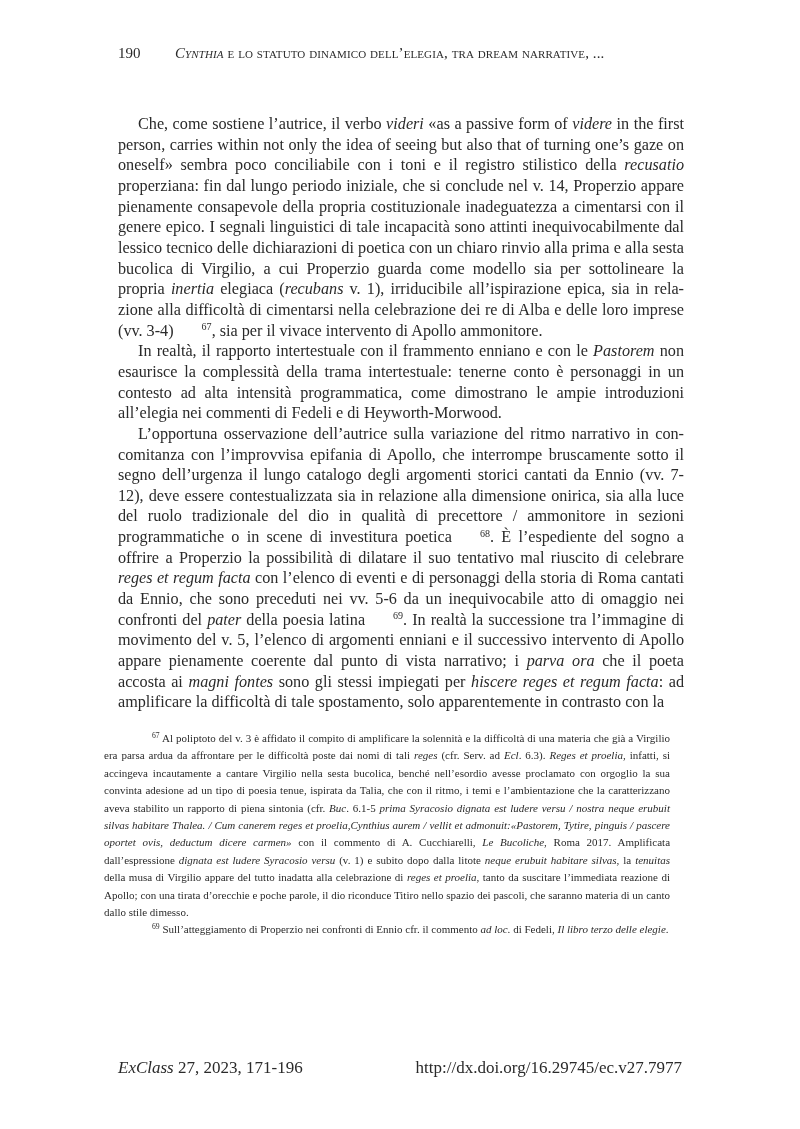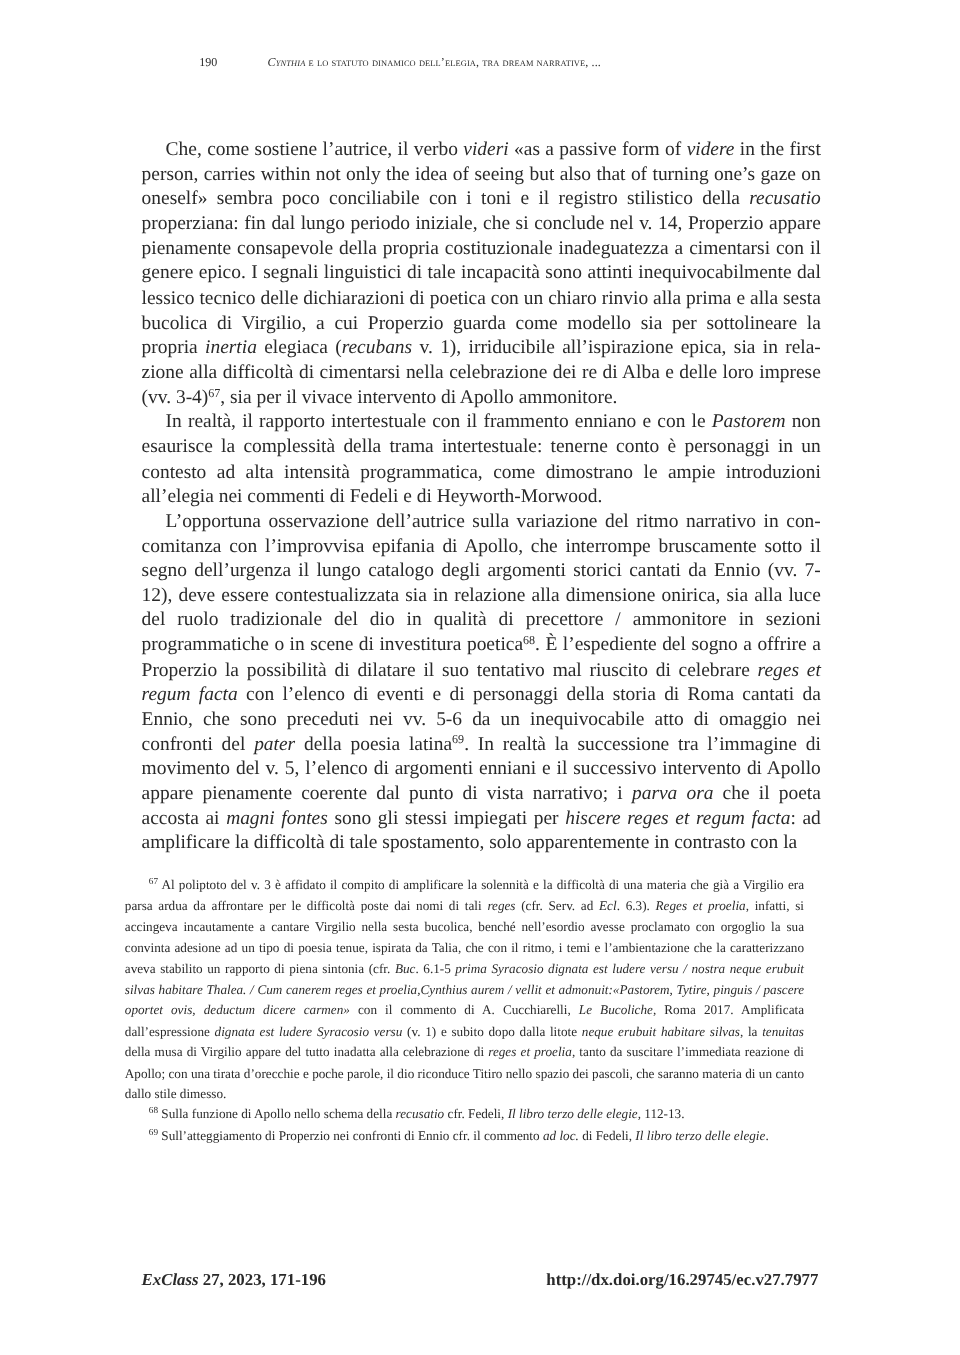--- a/index.html
+++ b/index.html
@@ -1,49 +1,48 @@
 <!DOCTYPE html>
 <html><head>
 <meta charset="utf-8">
 <style>
   html, body { margin: 0; padding: 0; background: #ffffff; }
   body { width: 800px; height: 1129px; position: relative; overflow: hidden;
          font-family: "Liberation Serif", "DejaVu Serif", serif; color: #2a2a2a; }
   .running-head { position: absolute; top: 44px; left: 118px; width: 570px;
-                  font-size: 10px; line-height: 18px; white-space: nowrap; margin-left: 48px; }
+                  font-size: 15px; line-height: 18px; white-space: nowrap; }
   .running-head .pageno { display: inline-block; width: 57px; }
   .running-head .title { font-variant: small-caps; letter-spacing: 0.1px; }
   .body-text { position: absolute; top: 114px; left: 118px; width: 566px;
                font-size: 16.2px; line-height: 20.65px; text-align: justify;
                hyphens: manual; }
   .body-text p { margin: 0; text-indent: 20px; }
   .footnotes { position: absolute; top: 730px; left: 104px; width: 566px;
                font-size: 11px; line-height: 17.4px; text-align: justify; }
   .footnotes p { margin: 0; text-indent: 20px; }
-  sup { font-size: 0.62em; line-height: 0; vertical-align: 0.55em; }
+  sup { font-size: 0.62em; line-height: 0; vertical-align: 0.55em; margin-left: 28px; }
   .footnotes sup { font-size: 0.7em; }
   i { font-style: italic; }
   .footer { position: absolute; top: 1060px; left: 118px; width: 564px;
-            font-size: 14px; line-height: 16px; display: flex; justify-content: space-between; font-weight: bold; }
+            font-size: 17px; line-height: 16px; display: flex; justify-content: space-between; }
 </style>
 </head>
 <body>
 
 <div class="running-head">
   <span class="pageno">190</span><span class="title"><i>Cynthia</i><span> e lo statuto dinamico dell’elegia, tra dream narrative, ...</span></span>
 </div>
 
 <div class="body-text" id="body-text">
     <p><span>Che, come sostiene l’autrice, il verbo </span><i>videri</i><span> «as a passive form of </span><i>videre</i><span> in the first person, carries within not only the idea of seeing but also that of turning one’s gaze on oneself» sembra poco conciliabile con i toni e il registro stilistico della </span><i>recusatio</i><span> properziana: fin dal lungo periodo iniziale, che si conclude nel v. 14, Properzio appare pienamente consapevole della propria costituzionale inadeguatezza a cimentarsi con il genere epico. I segnali linguistici di tale incapacità sono attinti inequivocabilmente dal lessico tecnico delle dichiarazioni di poetica con un chiaro rinvio alla prima e alla sesta bucolica di Virgilio, a cui Properzio guarda come modello sia per sottolineare la propria </span><i>inertia</i><span> elegiaca (</span><i>recubans</i><span> v. 1), irriducibile all’ispirazione epica, sia in rela­zione alla difficoltà di cimentarsi nella celebrazione dei re di Alba e delle loro imprese (vv. 3-4)</span><sup>67</sup><span>, sia per il vivace intervento di Apollo ammonitore.</span></p>
     <p><span>In realtà, il rapporto intertestuale con il frammento enniano e con le </span><i>Pastorem</i><span> non esaurisce la complessità della trama intertestuale: tenerne conto è personaggi in un contesto ad alta intensità programmatica, come dimostrano le ampie introduzioni all’elegia nei commenti di Fedeli e di Heyworth-Morwood.</span></p>
     <p><span>L’opportuna osservazione dell’autrice sulla variazione del ritmo narrativo in con­comitanza con l’improvvisa epifania di Apollo, che interrompe bruscamente sotto il segno dell’urgenza il lungo catalogo degli argomenti storici cantati da Ennio (vv. 7-12), deve essere contestualizzata sia in relazione alla dimensione onirica, sia alla luce del ruolo tradizionale del dio in qualità di precettore / ammonitore in sezioni programmatiche o in scene di investitura poetica</span><sup>68</sup><span>. È l’espediente del sogno a offrire a Properzio la possibilità di dilatare il suo tentativo mal riuscito di celebrare </span><i>reges et regum facta</i><span> con l’elenco di eventi e di personaggi della storia di Roma cantati da Ennio, che sono preceduti nei vv. 5-6 da un inequivocabile atto di omaggio nei confronti del </span><i>pater</i><span> della poesia latina</span><sup>69</sup><span>. In realtà la successione tra l’immagine di movimento del v. 5, l’elenco di argomenti enniani e il successivo intervento di Apo­llo appare pienamente coerente dal punto di vista narrativo; i </span><i>parva ora</i><span> che il poeta accosta ai </span><i>magni fontes</i><span> sono gli stessi impiegati per </span><i>hiscere reges et regum facta</i><span>: ad amplificare la difficoltà di tale spostamento, solo apparentemente in contrasto con la</span></p>
   </div>
 
 <div class="footnotes" id="footnotes">
     <p><sup>67</sup><span> Al poliptoto del v. 3 è affidato il compito di amplificare la solennità e la difficoltà di una materia che già a Virgilio era parsa ardua da affrontare per le difficoltà poste dai nomi di tali </span><i>reges</i><span> (cfr. Serv. ad </span><i>Ecl</i><span>. 6.3). </span><i>Reges et proelia</i><span>, infatti, si accingeva incautamente a cantare Virgilio nella sesta bucolica, benché nell’esordio avesse proclamato con orgoglio la sua convinta adesione ad un tipo di poesia tenue, ispirata da Talia, che con il ritmo, i temi e l’ambientazione che la caratterizzano aveva stabilito un rapporto di piena sintonia (cfr. </span><i>Buc</i><span>. 6.1-5 </span><i>prima Syracosio dignata est ludere versu / nostra neque erubuit silvas habitare Thalea. / Cum canerem reges et proelia,Cynthius aurem / vellit et admonuit:«Pastorem, Tytire, pinguis / pascere oportet ovis, deductum dicere carmen»</i><span> con il commento di A. Cucchiarelli, </span><i>Le Bucoliche</i><span>, Roma 2017. Amplificata dall’espressione </span><i>dignata est ludere Syracosio versu</i><span> (v. 1) e subito dopo dalla litote </span><i>neque erubuit habitare silvas</i><span>, la </span><i>tenuitas</i><span> della musa di Virgilio appare del tutto inadatta alla celebrazione di </span><i>reges et proelia</i><span>, tanto da suscitare l’immediata reazione di Apollo; con una tirata d’orecchie e poche parole, il dio riconduce Titiro nello spazio dei pascoli, che saranno materia di un canto dallo stile dimesso.</span></p>
-    <p><sup>68</sup><span> Sulla funzione di Apollo nello schema della </span><i>recusatio</i><span> cfr. Fedeli, </span><i>Il libro terzo delle elegie,</i><span> 112-13.</span></p>
     <p><sup>69</sup><span> Sull’atteggiamento di Properzio nei confronti di Ennio cfr. il commento </span><i>ad loc.</i><span> di Fedeli, </span><i>Il libro terzo delle elegie</i><span>.</span></p>
   </div>
 
 <div class="footer">
   <span><i>ExClass</i><span> 27, 2023, 171-196</span></span>
   <span>http://dx.doi.org/16.29745/ec.v27.7977</span>
 </div>
 
 </body></html>

